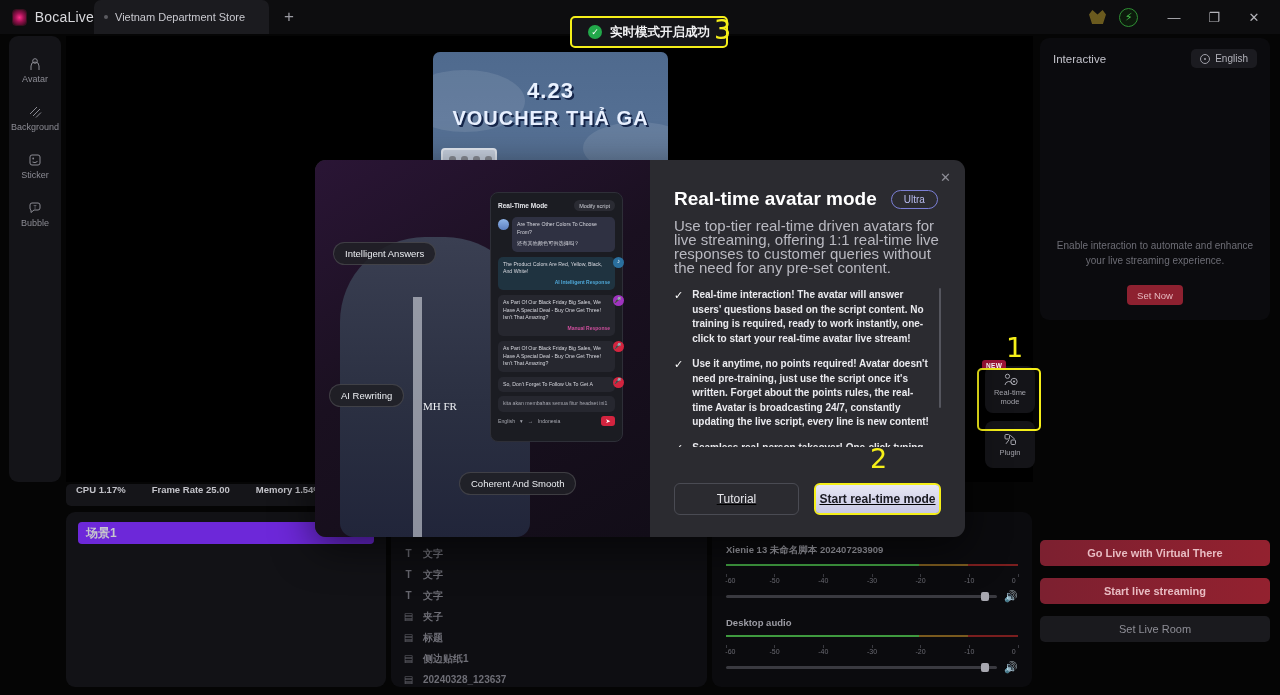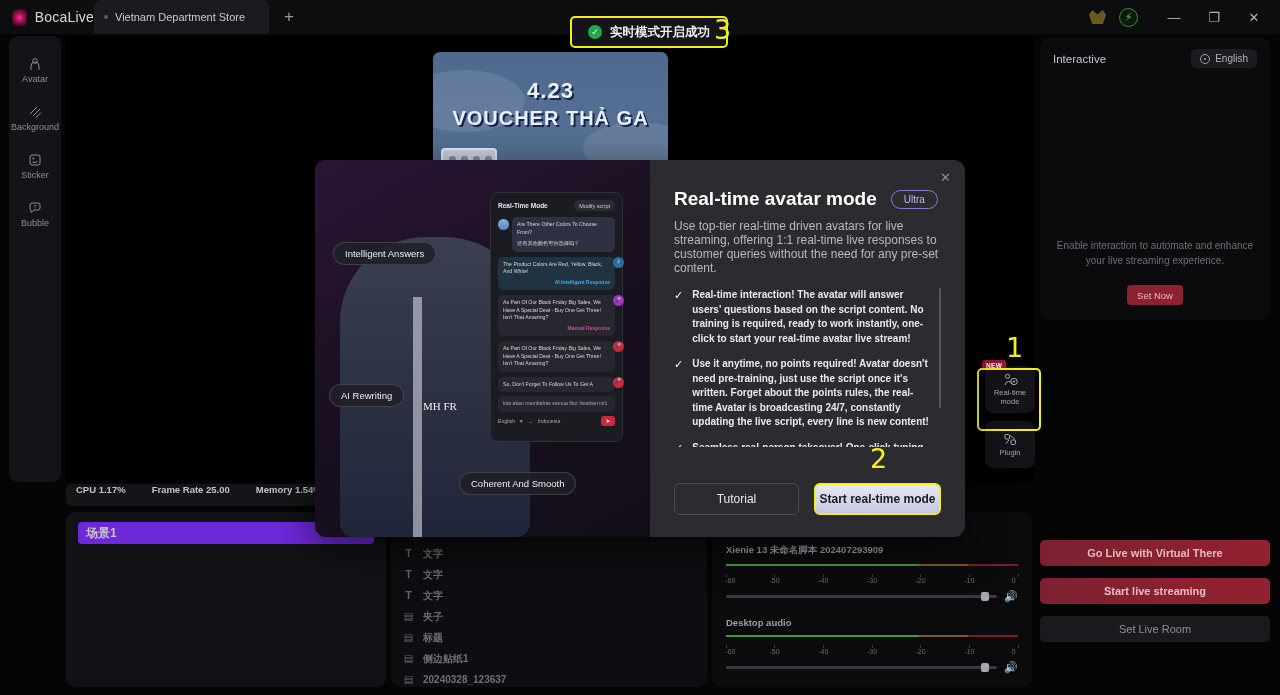--- a/index.html
+++ b/index.html
@@ -122,27 +122,27 @@
   .mic { position:absolute; right:-9px; top:0; width:11px; height:11px; border-radius:50%; display:flex; align-items:center; justify-content:center; font-size:6px; color:#fff; }
   .cc-input { background:#26272f; border-radius:5px; padding:4px 5px; color:#a6a7b0; font-size:5.2px; line-height:7.5px; }
   .cc-foot { display:flex; align-items:center; gap:5px; margin-top:4px; color:#a6a7b0; font-size:5.2px; }
   .cc-send { margin-left:auto; width:14px; height:10px; background:#d3243f; border-radius:3px; color:#fff; font-size:6px; display:flex; align-items:center; justify-content:center; }
 
   .modal-right { flex:1; padding:28px 24px 0 24px; position:relative; }
   .m-close { position:absolute; right:14px; top:10px; color:#8e8e96; font-size:13px; }
   .m-title-row { display:flex; align-items:center; gap:14px; }
   .m-title { color:#fff; font-size:19px; font-weight:bold; }
   .m-ultra { border:1px solid #7b7fd6; border-radius:11px; color:#b9bcf0; font-size:10px; padding:3px 12px; }
-  .m-desc { color:#b9b9c1; font-size:12px; line-height:14px; margin-top:9px; }
+  .m-desc { color:#b9b9c1; font-size:15px; line-height:14px; margin-top:9px; }
   .m-list { margin-top:13px; height:159px; overflow:hidden; position:relative; padding-right:12px; }
   .m-item { display:flex; gap:9px; margin-bottom:11px; }
   .m-check { color:#fff; font-size:11px; line-height:14px; }
   .m-text { color:#eaeaee; font-size:10px; line-height:14.5px; font-weight:bold; }
   .m-scroll { position:absolute; right:0; top:0; width:2px; height:120px; background:#55565e; border-radius:2px; }
-  .m-actions { position:absolute; left:24px; right:24px; bottom:22px; display:flex; gap:15px; }
+  .m-actions { position:absolute; left:24px; right:24px; bottom:22px; display:flex; gap:15px;text-decoration:underline; }
   .m-tut { flex:1; height:32px; border:1px solid #4a4b53; border-radius:6px; color:#e7e7eb; font-size:12px; display:flex; align-items:center; justify-content:center; }
   .m-start-wrap { flex:1; position:relative; border:2.5px solid #f5ef19; border-radius:6px; }
   .m-start { height:28px; background:linear-gradient(#e7e7f4,#c8c8e4); border-radius:3px; color:#1b1b22; font-size:12px; font-weight:bold; display:flex; align-items:center; justify-content:center; }
 </style>
 </head>
 <body>
 
 <div id="app">
 
   <div class="titlebar">

